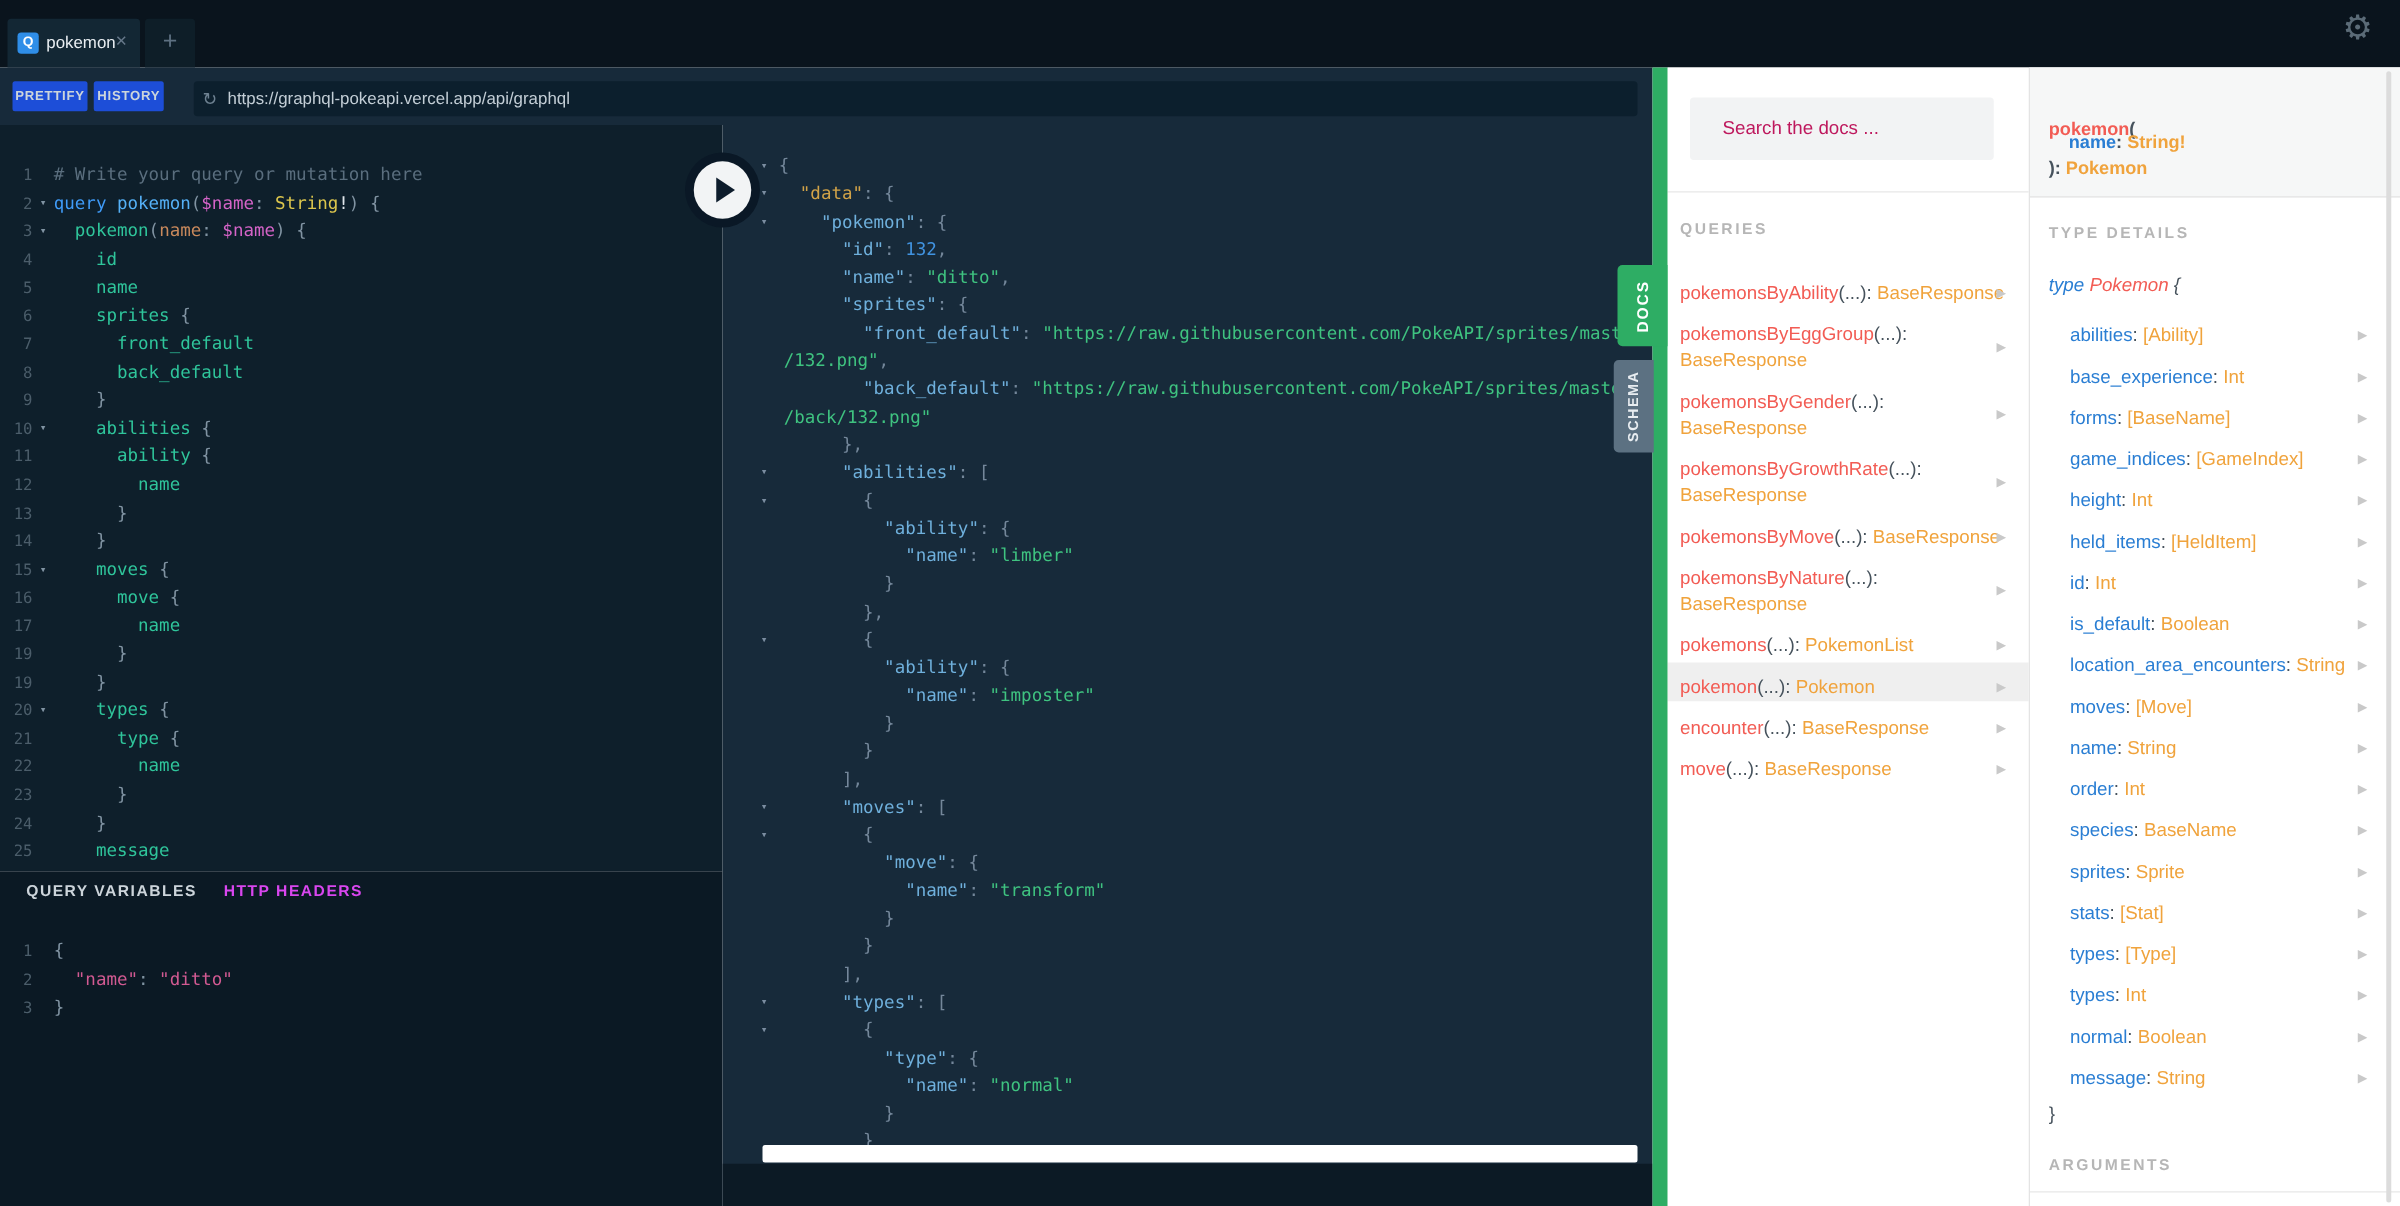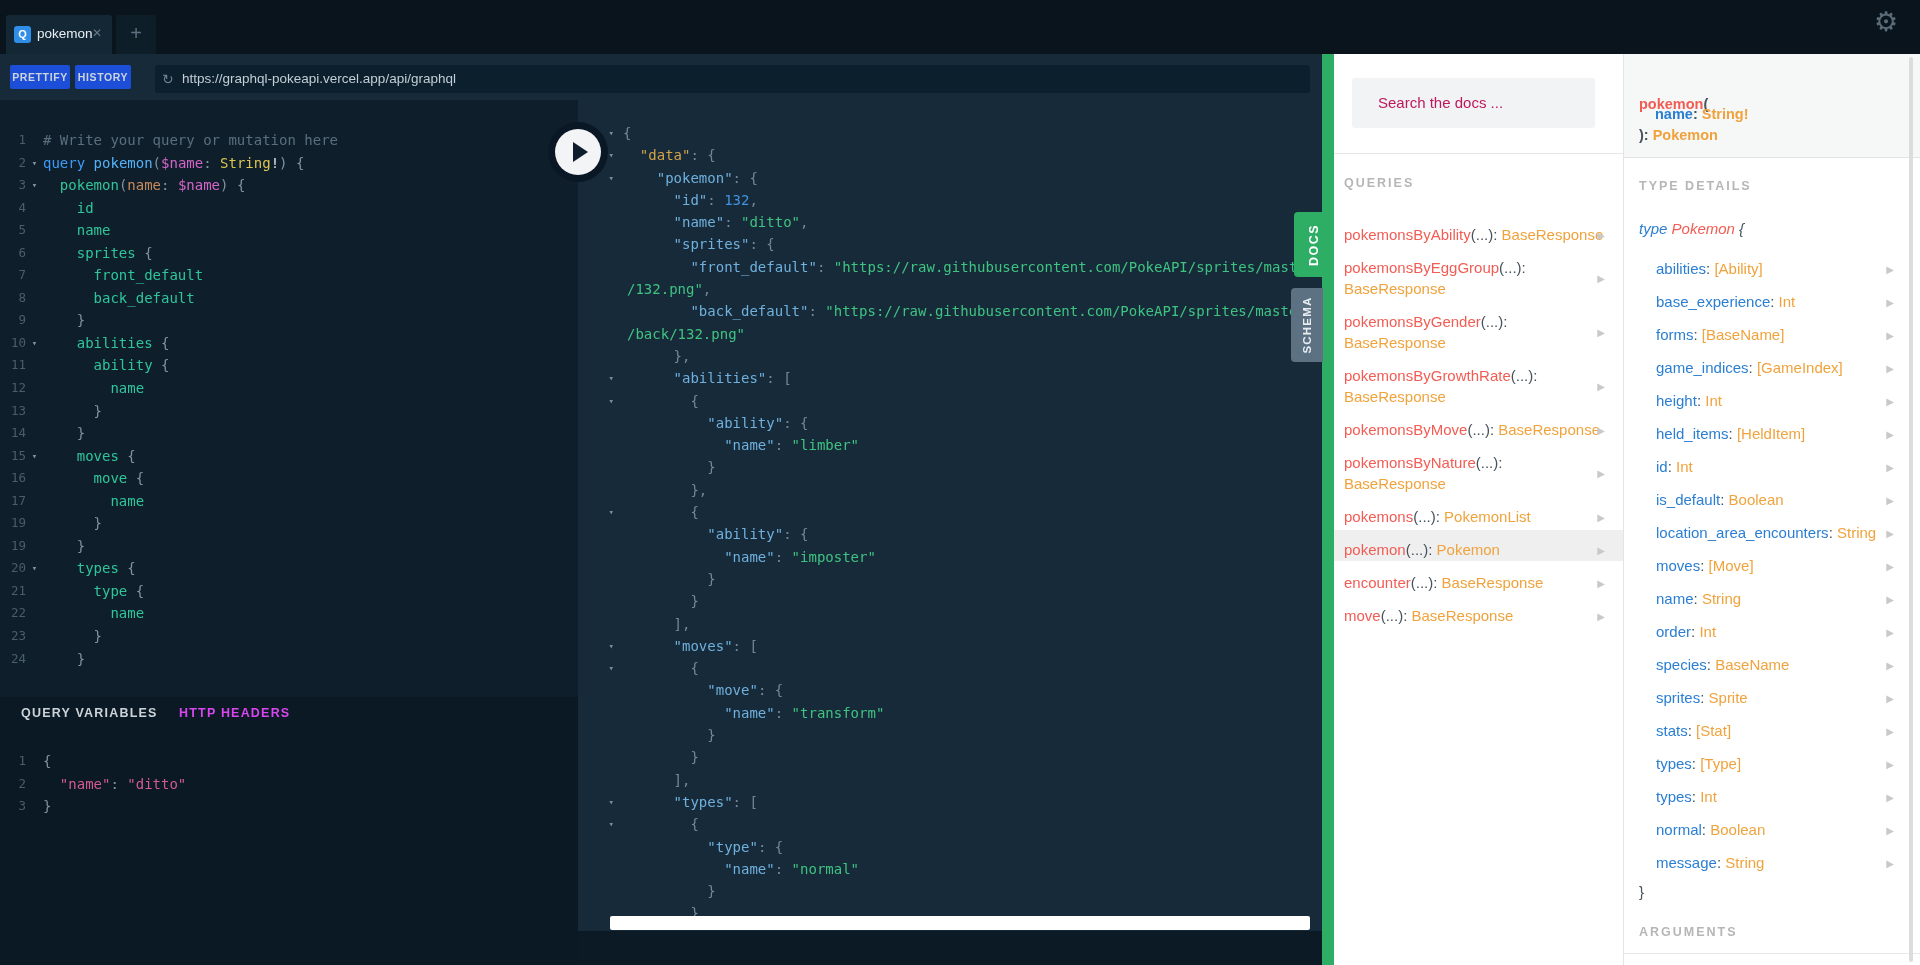--- a/index.html
+++ b/index.html
@@ -144,20 +144,21 @@
       <div class="ed-row"><span class="ed-num">15</span><span class="ed-arrow">▾</span><span><span class="tk-w">    </span><span class="tk-f">moves</span><span class="tk-p"> {</span></span></div>
       <div class="ed-row"><span class="ed-num">16</span><span class="ed-arrow"></span><span><span class="tk-w">      </span><span class="tk-f">move</span><span class="tk-p"> {</span></span></div>
       <div class="ed-row"><span class="ed-num">17</span><span class="ed-arrow"></span><span><span class="tk-w">        </span><span class="tk-f">name</span></span></div>
       <div class="ed-row"><span class="ed-num">19</span><span class="ed-arrow"></span><span><span class="tk-w">      </span><span class="tk-p">}</span></span></div>
       <div class="ed-row"><span class="ed-num">19</span><span class="ed-arrow"></span><span><span class="tk-w">    </span><span class="tk-p">}</span></span></div>
       <div class="ed-row"><span class="ed-num">20</span><span class="ed-arrow">▾</span><span><span class="tk-w">    </span><span class="tk-f">types</span><span class="tk-p"> {</span></span></div>
       <div class="ed-row"><span class="ed-num">21</span><span class="ed-arrow"></span><span><span class="tk-w">      </span><span class="tk-f">type</span><span class="tk-p"> {</span></span></div>
       <div class="ed-row"><span class="ed-num">22</span><span class="ed-arrow"></span><span><span class="tk-w">        </span><span class="tk-f">name</span></span></div>
       <div class="ed-row"><span class="ed-num">23</span><span class="ed-arrow"></span><span><span class="tk-w">      </span><span class="tk-p">}</span></span></div>
       <div class="ed-row"><span class="ed-num">24</span><span class="ed-arrow"></span><span><span class="tk-w">    </span><span class="tk-p">}</span></span></div>
+      <div class="ed-row"><span class="ed-num">25</span><span class="ed-arrow"></span><span><span class="tk-w">    </span><span class="tk-f">message</span></span></div>
     </div>
 </div>
 
 <div id="varpane" class="abs">
   <div id="qv-label" class="abs">QUERY VARIABLES</div>
   <div id="hh-label" class="abs">HTTP HEADERS</div>
   <div id="var-rows" class="abs mono">
       <div class="ed-row"><span class="ed-num">1</span><span class="ed-arrow"></span><span><span class="tk-p">{</span></span></div>
       <div class="ed-row"><span class="ed-num">2</span><span class="ed-arrow"></span><span><span class="tk-w">  </span><span class="tk-vk">"name"</span><span class="tk-p">: </span><span class="tk-vs">"ditto"</span></span></div>
       <div class="ed-row"><span class="ed-num">3</span><span class="ed-arrow"></span><span><span class="tk-p">}</span></span></div>

